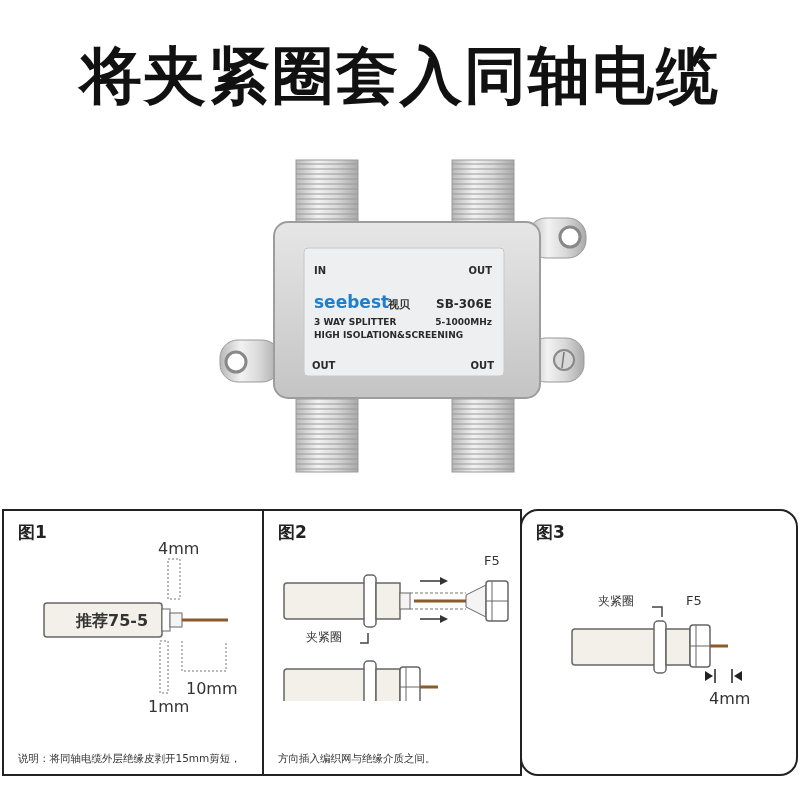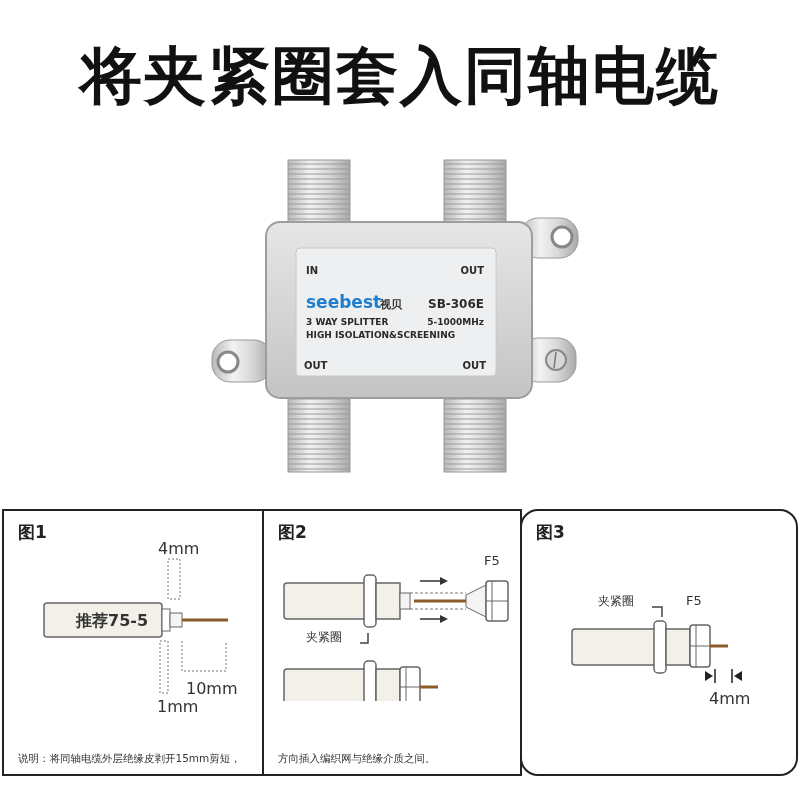--- a/index.html
+++ b/index.html
@@ -1,18 +1,18 @@
 <!DOCTYPE html>
 <html><head>
 <meta charset="utf-8">
 <style>
   html,body{margin:0;padding:0;background:#fff;}
   body{width:800px;height:800px;position:relative;overflow:hidden;font-family:"DejaVu Sans",sans-serif;}
   .title{position:absolute;left:0;top:36px;width:800px;text-align:center;font-size:62px;font-weight:bold;color:#111;letter-spacing:2px;line-height:80px;}
-  .product{position:absolute;left:200px;top:140px;width:400px;height:340px;text-decoration:underline;}
+  .product{position:absolute;left:208px;top:140px;width:400px;height:340px;text-decoration:underline;}
   .label-text{font-family:"DejaVu Sans",sans-serif;font-weight:bold;fill:#2a2a2a;}
   .panel{position:absolute;top:509px;height:267px;box-sizing:border-box;border:2px solid #222;}
   .p1{left:2px;width:262px;}
   .p2{left:262px;width:260px;}
   .p3{left:520px;width:278px;border-radius:18px;}
   .panel-title{position:absolute;left:14px;top:10px;font-size:17px;font-weight:bold;color:#222;}
   .note{position:absolute;left:14px;bottom:8px;right:8px;font-size:10.5px;line-height:15px;color:#333;}
   .lbl{position:absolute;font-size:16px;color:#333;}
   .lblb{position:absolute;font-size:13px;font-weight:normal;color:#333;}
   svg{display:block;}
@@ -87,21 +87,21 @@
     <rect x="164" y="48" width="12" height="40" fill="none" stroke="#777" stroke-dasharray="2,2"></rect>
     <rect x="40" y="92" width="118" height="34" rx="3" fill="#f2f0e8" stroke="#666" stroke-width="1.5"></rect>
     <rect x="158" y="98" width="8" height="22" fill="#fff" stroke="#666"></rect>
     <rect x="166" y="102" width="12" height="14" fill="#f4f4f4" stroke="#666"></rect>
     <line x1="178" y1="109" x2="224" y2="109" stroke="#8a5a2a" stroke-width="3"></line>
     <rect x="156" y="130" width="8" height="52" fill="none" stroke="#777" stroke-dasharray="2,2"></rect>
     <polyline points="178,130 178,160 222,160 222,130" fill="none" stroke="#777" stroke-dasharray="2,2"></polyline>
   </svg>
   <div class="lbl" style="left:72px;top:100px;font-weight:bold;">推荐75-5</div>
   <div class="lbl" style="left:182px;top:168px;">10mm</div>
-  <div class="lbl" style="left:144px;top:186px;margin-left:9px;">1mm</div>
+  <div class="lbl" style="left:144px;top:186px;">1mm</div>
   <div class="note">
     <div>说明：将同轴电缆外层绝缘皮剥开15mm剪短，</div>
   </div>
 </div>
 
 <div class="panel p2">
   <div class="panel-title">图2</div>
   <div class="lblb" style="left:220px;top:42px;">F5</div>
   <svg style="position:absolute;left:0;top:0;" width="256" height="190">
     <rect x="20" y="72" width="82" height="36" rx="3" fill="#f2f0e8" stroke="#666" stroke-width="1.5"></rect>

